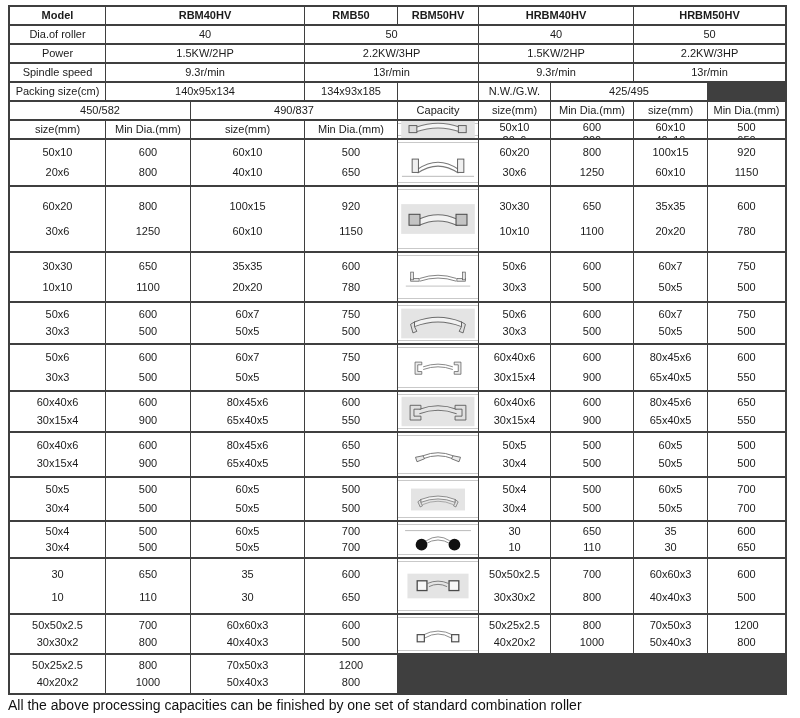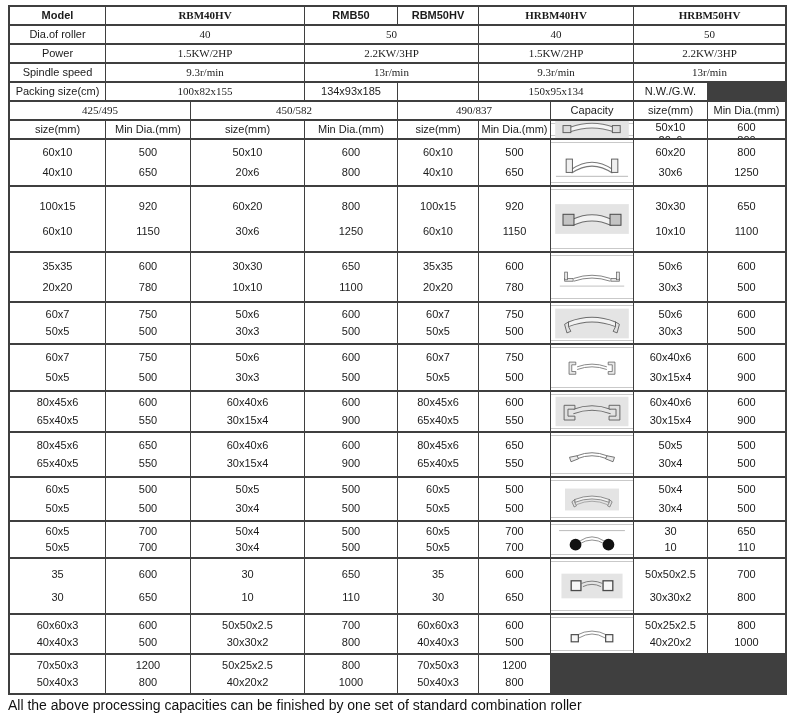--- a/index.html
+++ b/index.html
@@ -10,21 +10,21 @@
     display:grid;
     grid-template-columns:95px 84px 113px 92px 80px 71px 82px 73px 77px;
     grid-template-rows:17px 17px 17px 17px 17px 17px 17px 45px 64px 48px 40px 45px 39px 43px 42px 35px 54px 38px 38px;
     gap:2px 1px;
     background:#3f3f3f;
     border:2px solid #3f3f3f;
   }
   .cell{background:#fff;display:flex;align-items:center;justify-content:center;
     font-size:11px;line-height:13px;text-align:center;overflow:hidden;}
   .cell.b{font-weight:bold;}
-  .sp2{grid-column:span 2;font-family:Liberation Serif, serif;}
+  .sp2{grid-column:span 2;}
   .cell.two{flex-direction:column;justify-content:space-evenly;}
   .icon-cell{padding:2px;}
   .icon-box{flex:1;align-self:stretch;border:1px solid #c9c9c9;background:#fff;
     display:flex;align-items:center;justify-content:center;}
   .footer{position:absolute;left:8px;top:697px;font-size:14px;color:#111;white-space:nowrap;}
 </style>
 </head>
 <body>
 
 <div class="page">
@@ -49,24 +49,23 @@
     <div class="cell sp2">1.5KW/2HP</div>
     <div class="cell sp2">2.2KW/3HP</div>
 
     <div class="cell">Spindle speed</div>
     <div class="cell sp2">9.3r/min</div>
     <div class="cell sp2">13r/min</div>
     <div class="cell sp2">9.3r/min</div>
     <div class="cell sp2">13r/min</div>
 
     <div class="cell">Packing size(cm)</div>
-    <div class="cell sp2">100x82x155</div>
+    <div class="cell sp2">140x95x134</div>
     <div class="cell">134x93x185</div>
     <div class="cell"></div>
-    <div class="cell sp2">150x95x134</div>
 
     <div class="cell">N.W./G.W.</div>
     <div class="cell sp2">425/495</div>
     <div class="cell sp2">450/582</div>
     <div class="cell sp2">490/837</div>
 
     <div class="cell">Capacity</div>
     <div class="cell">size(mm)</div>
     <div class="cell">Min Dia.(mm)</div>
     <div class="cell">size(mm)</div>

